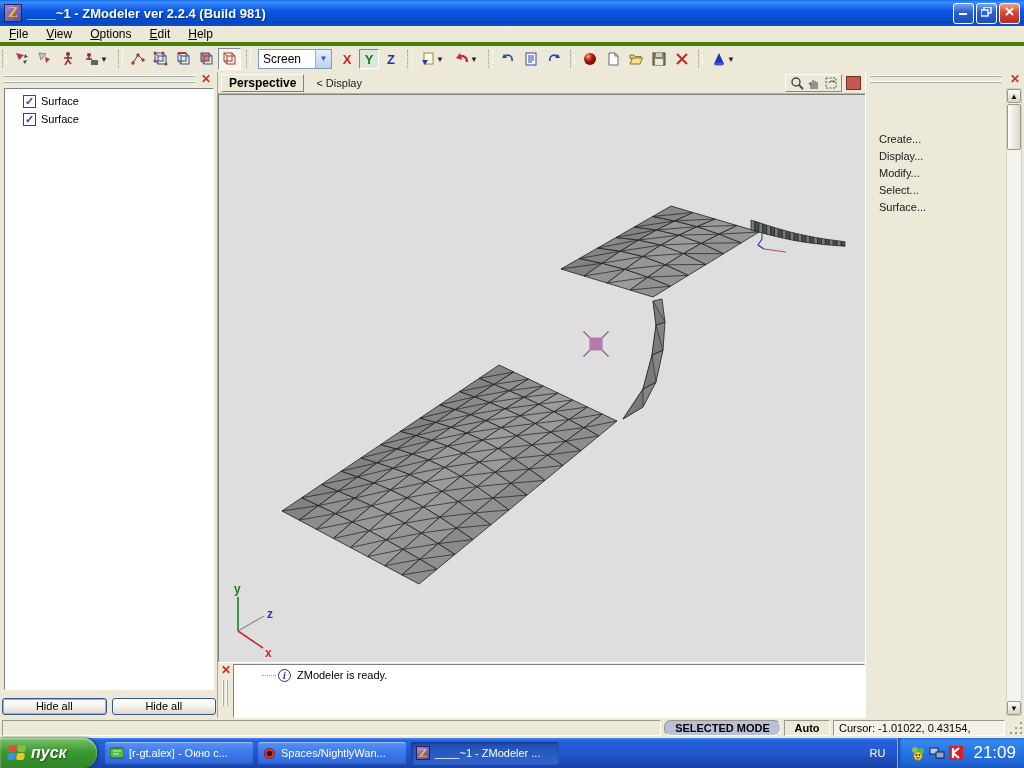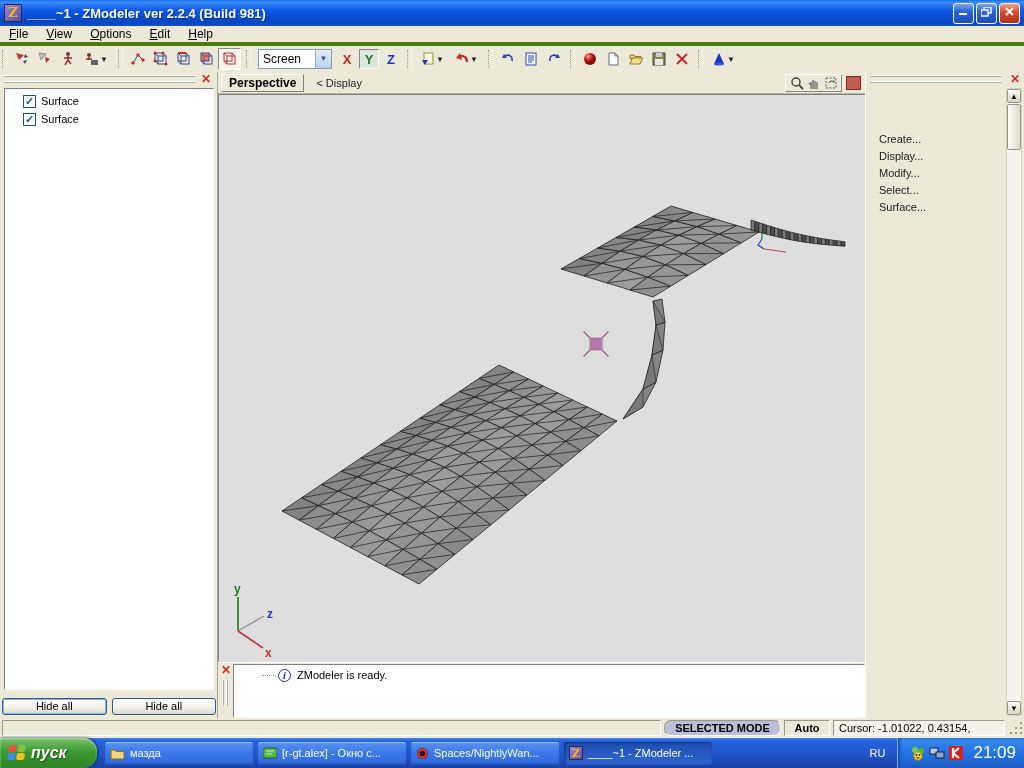--- a/index.html
+++ b/index.html
@@ -700,28 +700,20 @@
       <span style="background:#e84c3c"></span>
         <span style="background:#7dc242"></span>
       <span style="background:#3b8ee8"></span>
         <span style="background:#f5c324"></span>
     </div>
     <span>пуск</span>
   </div>
   <div id="task-buttons">
       <div class="task-btn">
         <span class="ticon">
-          <svg width="15" height="13">
-            <path d="M1 3 h4 l1 1.5 h8 v7.5 h-13 Z" fill="#f2d478" stroke="#8a6d1c"></path>
-          </svg>
-        </span>
-        <span>мазда</span>
-      </div>
-      <div class="task-btn">
-        <span class="ticon">
           <svg width="14" height="12">
             <rect x="0" y="1" width="14" height="10" rx="2" fill="#58b848" stroke="#1c5c14"></rect>
             <line x1="3" y1="4" x2="11" y2="4" stroke="#d8f0c8"></line>
             <line x1="3" y1="7" x2="9" y2="7" stroke="#d8f0c8"></line>
           </svg>
         </span>
         <span>[r-gt.alex] - Окно с...</span>
       </div>
       <div class="task-btn">
         <span class="ticon">

